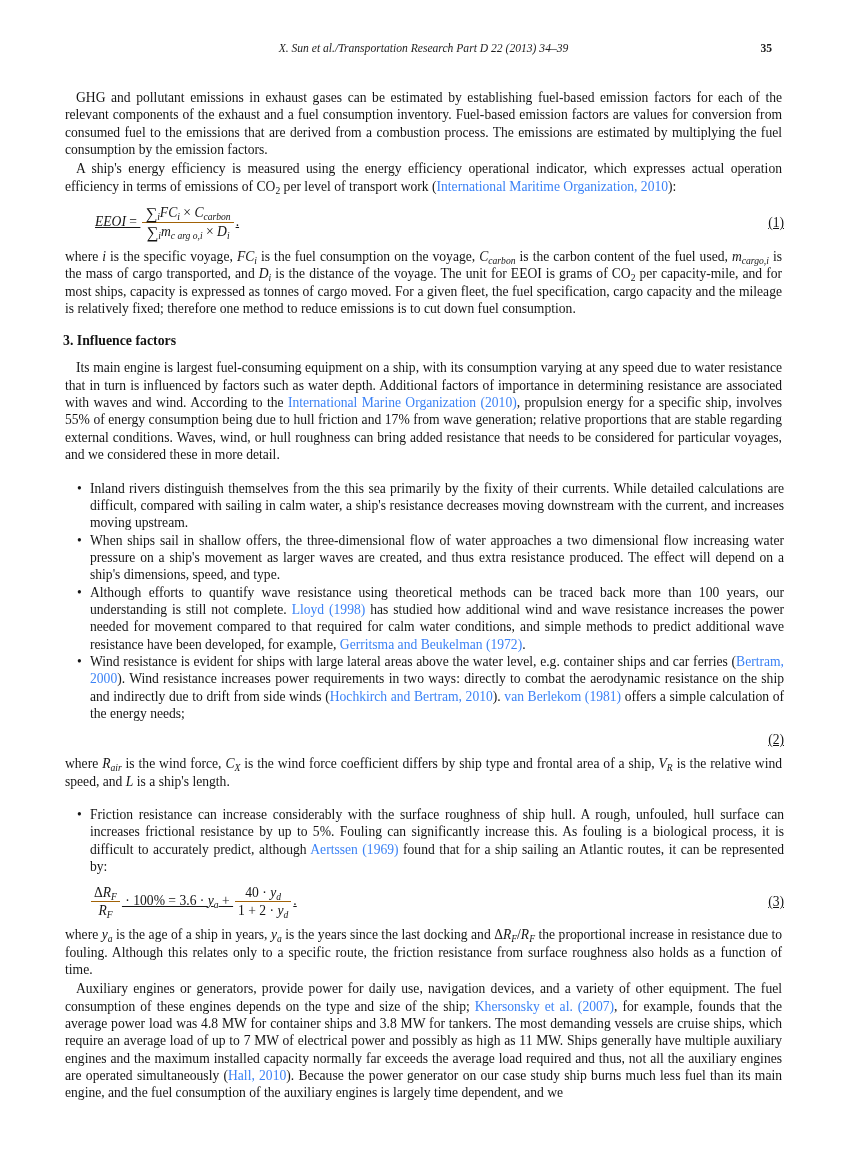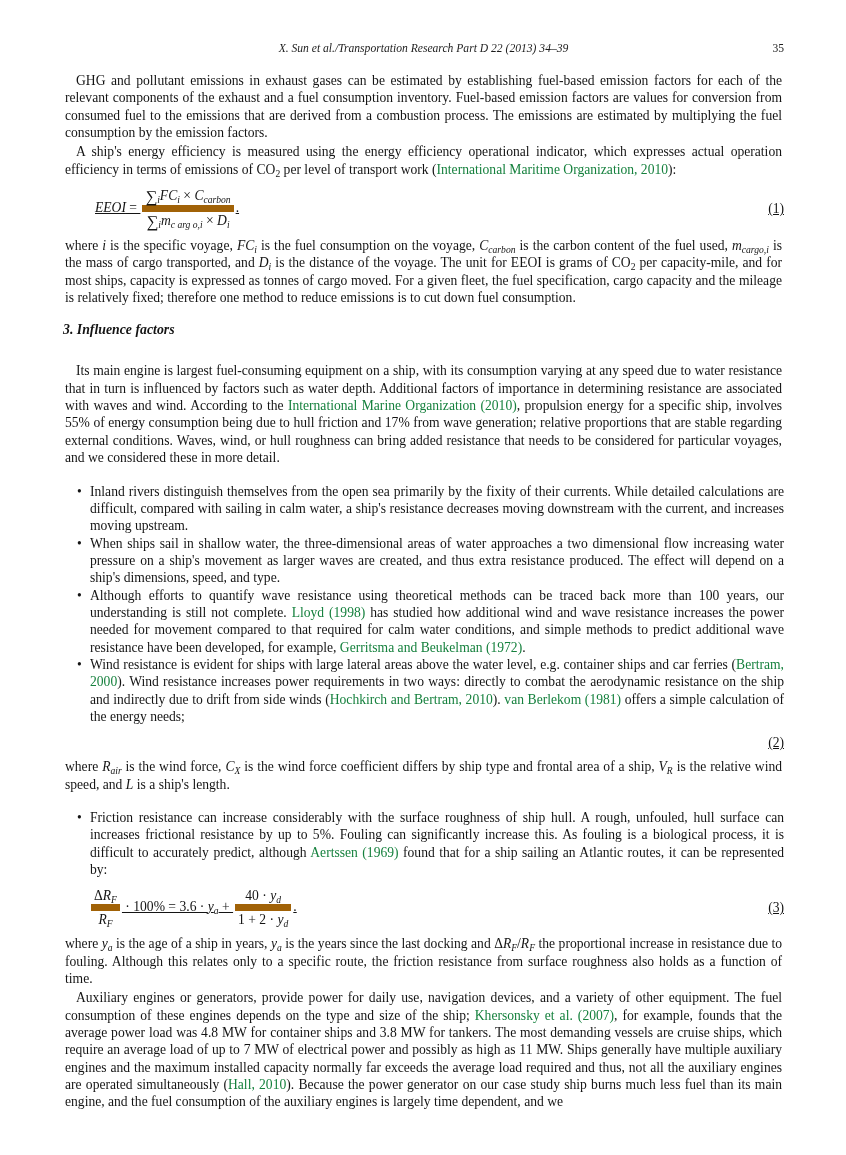--- a/index.html
+++ b/index.html
@@ -1,50 +1,50 @@
 <!DOCTYPE html>
 <html><head>
 <meta charset="utf-8">
 <style>
   html,body{margin:0;padding:0;background:#ffffff;}
   body{width:846px;height:1155px;overflow:hidden;
        font-family:"Liberation Serif","DejaVu Serif",serif;color:#141414;}
   .page{padding:42px 62px 0 63px;}
 
   .running-head{position:relative;font-style:italic;font-size:11.6px;
-                text-align:center;margin-bottom:17px;color:#1c1c1c;}
-  .page-number{position:absolute;right:0;top:0;font-style:normal;}
+                text-align:center;margin-bottom:34px;color:#1c1c1c;}
+  .page-number{position:absolute;right:12px;top:0;font-style:normal;font-weight:bold;}
 
   .sec-heading{font-size:13.8px;font-weight:bold;margin:0 0 15px 0;}
-  .sec-heading.mid{margin:16px 0 24px 0;font-style:italic;}
+  .sec-heading.mid{margin:16px 0 10px 0;}
 
   p.body{font-size:13.6px;line-height:17.35px;text-align:justify;margin:2px;}
   p.indent{text-indent:11px;}
 
   ul.blt{list-style:none;margin:16px 0 0 0;padding:0;}
   ul.blt li{position:relative;padding-left:27px;font-size:13.6px;
             line-height:17.35px;text-align:justify;}
   ul.blt li::before{content:"\2022";position:absolute;left:14px;top:0;}
 
   .equation{display:flex;align-items:center;margin:9px 0 7px 0;
             font-size:13.6px;line-height:17px;text-decoration:underline;}
   .eq-body{margin-left:32px;white-space:nowrap;}
   .equation.eq3 .eq-body{margin-left:26px;}
   .eq-num{margin-left:auto;}
 
   .it{font-style:italic;}
-  .link{color:#15803d;cursor:pointer;}
+  .link{color:#3b82f6;cursor:pointer;}
   sub,sup{font-size:9.6px;line-height:0;}
   sub{vertical-align:-3px;}
   sup{vertical-align:4px;}
   .sum{font-size:16.5px;vertical-align:-2px;}
   .frac{display:inline-block;vertical-align:middle;text-align:center;
         margin:0 2px;}
   .fnum,.fden{display:block;padding:0 3px;}
-  .fden{border-top:7px solid #a16207;text-align:center;}
+  .fden{border-top:1px solid #a16207;text-align:center;}
   .stack{display:inline-flex;flex-direction:column;align-items:flex-start;
          font-size:9.6px;line-height:8.6px;vertical-align:-5px;
          font-style:normal;margin-left:1px;}
   .st-dn{font-style:italic;}
 </style>
 </head>
 <body>
 
 <div class="page">
 
@@ -62,22 +62,22 @@
     <span class="eq-num">(1)</span>
   </div>
 
   <p class="body"><span>where </span><span class="it">i</span><span> is the specific voyage, </span><span class="it">FC</span><sub class="it">i</sub><span> is the fuel consumption on the voyage, </span><span class="it">C</span><sub class="it">carbon</sub><span> is the carbon content of the fuel used, </span><span class="it">m</span><sub class="it">cargo,i</sub><span> is the mass of cargo transported, and </span><span class="it">D</span><sub class="it">i</sub><span> is the distance of the voyage. The unit for EEOI is grams of CO</span><sub>2</sub><span> per capacity-mile, and for most ships, capacity is expressed as tonnes of cargo moved. For a given fleet, the fuel specification, cargo capacity and the mileage is relatively fixed; therefore one method to reduce emissions is to cut down fuel consumption.</span></p>
 
   <div class="sec-heading mid">3. Influence factors</div>
 
   <p class="body indent"><span>Its main engine is largest fuel-consuming equipment on a ship, with its consumption varying at any speed due to water resistance that in turn is influenced by factors such as water depth. Additional factors of importance in determining resistance are associated with waves and wind. According to the </span><span class="link">International Marine Organization (2010)</span><span>, propulsion energy for a specific ship, involves 55% of energy consumption being due to hull friction and 17% from wave generation; relative proportions that are stable regarding external conditions. Waves, wind, or hull roughness can bring added resistance that needs to be considered for particular voyages, and we considered these in more detail.</span></p>
 
   <ul class="blt">
-    <li><span>Inland rivers distinguish themselves from the open sea primarily by the fixity of their currents. While detailed calculations are difficult, compared with sailing in calm water, a ship's resistance decreases moving downstream with the current, and increases moving upstream.</span></li>
-    <li><span>When ships sail in shallow water, the three-dimensional areas of water approaches a two dimensional flow increasing water pressure on a ship's movement as larger waves are created, and thus extra resistance produced. The effect will depend on a ship's dimensions, speed, and type.</span></li>
+    <li><span>Inland rivers distinguish themselves from the this sea primarily by the fixity of their currents. While detailed calculations are difficult, compared with sailing in calm water, a ship's resistance decreases moving downstream with the current, and increases moving upstream.</span></li>
+    <li><span>When ships sail in shallow offers, the three-dimensional flow of water approaches a two dimensional flow increasing water pressure on a ship's movement as larger waves are created, and thus extra resistance produced. The effect will depend on a ship's dimensions, speed, and type.</span></li>
     <li><span>Although efforts to quantify wave resistance using theoretical methods can be traced back more than 100 years, our understanding is still not complete. </span><span class="link">Lloyd (1998)</span><span> has studied how additional wind and wave resistance increases the power needed for movement compared to that required for calm water conditions, and simple methods to predict additional wave resistance have been developed, for example, </span><span class="link">Gerritsma and Beukelman (1972)</span><span>.</span></li>
     <li><span>Wind resistance is evident for ships with large lateral areas above the water level, e.g. container ships and car ferries (</span><span class="link">Bertram, 2000</span><span>). Wind resistance increases power requirements in two ways: directly to combat the aerodynamic resistance on the ship and indirectly due to drift from side winds (</span><span class="link">Hochkirch and Bertram, 2010</span><span>). </span><span class="link">van Berlekom (1981)</span><span> offers a simple calculation of the energy needs;</span></li>
   </ul>
 
   <div class="equation">
     <span class="eq-num">(2)</span>
   </div>
 
   <p class="body"><span>where </span><span class="it">R</span><sub class="it">air</sub><span> is the wind force, </span><span class="it">C</span><sub class="it">X</sub><span> is the wind force coefficient differs by ship type and frontal area of a ship, </span><span class="it">V</span><sub class="it">R</sub><span> is the relative wind speed, and </span><span class="it">L</span><span> is a ship's length.</span></p>
 

